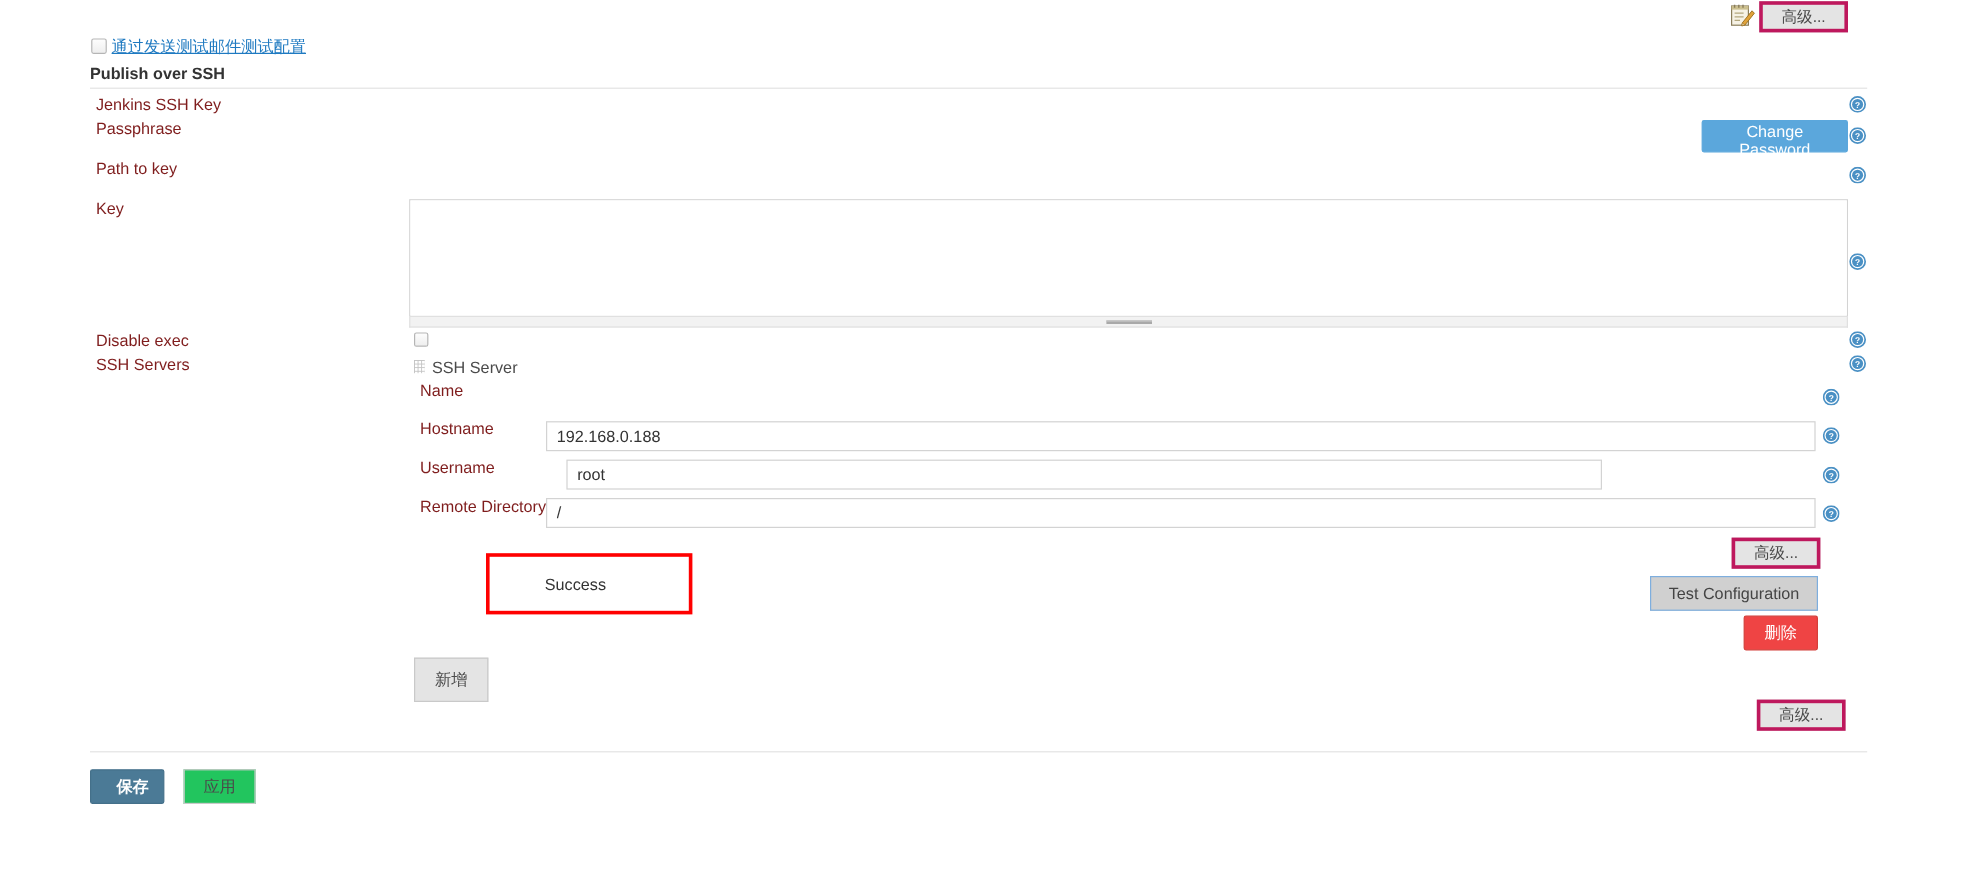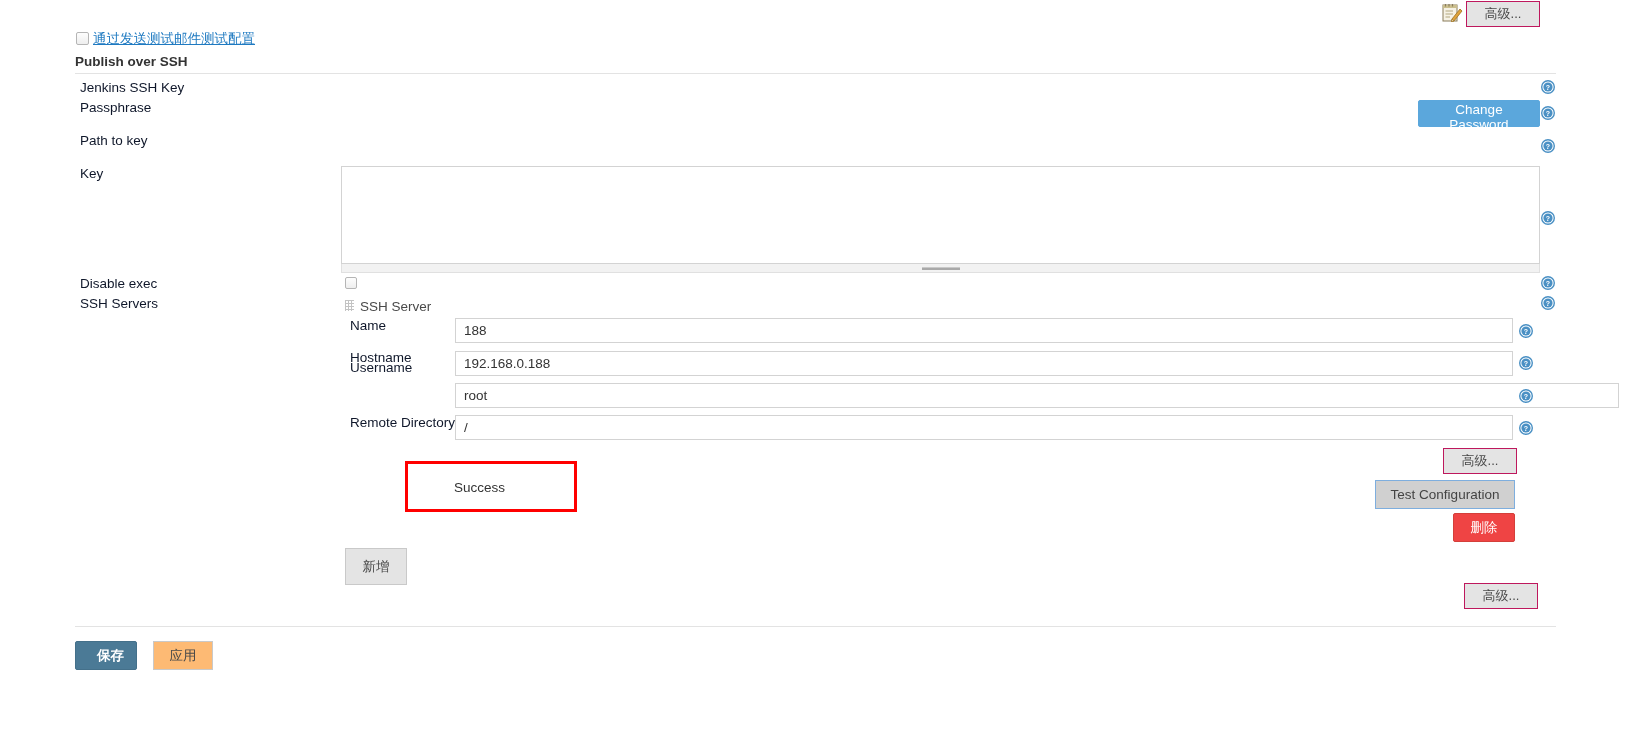--- a/index.html
+++ b/index.html
@@ -13,21 +13,21 @@
     overflow: hidden;
   }
   .page { position: relative; width: 1636px; height: 733px; }
 
   
   .notepad-icon { position: absolute; left: 1441px; top: 2px; width: 22px; height: 22px; }
   .btn-advanced {
     position: absolute;
     width: 74px; height: 26px;
     background: #e4e4e4;
-    border: 1px solid #be185d;
+    border: 3px solid #be185d;
     color: #4a4a4a;
     font-size: 13px;
   }
   .btn-advanced-top { left: 1466px; top: 1px; }
   .btn-advanced-server { left: 1443px; top: 448px; }
   .btn-advanced-bottom { left: 1464px; top: 583px; }
 
   
   .cb {
     position: absolute;
@@ -63,21 +63,21 @@
     position: absolute;
     left: 75px;
     width: 1481px;
     height: 1px;
     background: #e3e3e3;
   }
 
   
   .lbl {
     position: absolute;
-    color: #0f172a;
+    color: #7f1d1d;
     font-size: 13.5px;
     white-space: nowrap;
   }
 
   
   .inp {
     position: absolute;
     border: 1px solid #d3d3d3;
     background: #ffffff;
     font-family: "Liberation Sans", "DejaVu Sans", sans-serif;
@@ -148,26 +148,26 @@
   }
   .ssh-server-title {
     position: absolute;
     left: 360px; top: 299px;
     font-size: 13.5px;
     color: #4a4a4a;
   }
 
   .inp-name   { left: 455px; top: 318px; width: 1058px; height: 25px; }
   .inp-host   { left: 455px; top: 351px; width: 1058px; height: 25px; }
-  .inp-user   { left: 455px; top: 383px; width: 1164px; height: 25px; }
+  .inp-user   { left: 472px; top: 383px; width: 863px; height: 25px; }
   .inp-remote { left: 455px; top: 415px; width: 1058px; height: 25px; }
 
   .lbl-name   { left: 350px; top: 318px; }
   .lbl-host   { left: 350px; top: 350px; }
-  .lbl-user   { left: 350px; top: 360px; }
+  .lbl-user   { left: 350px; top: 382px; }
   .lbl-remote { left: 350px; top: 415px; }
 
   .btn-test {
     position: absolute;
     left: 1375px; top: 480px;
     width: 140px; height: 29px;
     background: #d0d0d0;
     border: 1px solid #7eaede;
     color: #444444;
     font-size: 13.5px;
@@ -217,21 +217,21 @@
     color: #ffffff;
     font-size: 13.5px;
     font-weight: bold;
     border-radius: 2px;
     padding-left: 15px;
   }
   .btn-apply {
     position: absolute;
     left: 153px; top: 641px;
     width: 60px; height: 29px;
-    background: #fdba74;
+    background: #22c55e;
     border: 1px solid #c9c9c9;
     color: #4a4a4a;
     font-size: 13.5px;
   }
 
   
   .help {
     position: absolute;
     width: 14px; height: 14px;
     cursor: pointer;
@@ -325,21 +325,20 @@
       <circle cx="7" cy="7" r="6.3" fill="#ffffff" stroke="#4a90c4" stroke-width="1.4"></circle>
       <circle cx="7" cy="7" r="4.6" fill="#4a90c4"></circle>
       <text x="7" y="10" font-size="7" font-family="Liberation Sans, sans-serif" font-weight="bold" fill="#ffffff" text-anchor="middle">?</text>
     </svg>
   </span>
 
   <span class="drag-grip"></span>
   <div class="ssh-server-title">SSH Server</div>
 
   <div class="lbl lbl-name">Name</div>
-  <input class="inp inp-name" type="text" value="188" style="">
   <span class="help" style="left:1519px; top:324px">
     <svg width="14" height="14" viewBox="0 0 14 14">
       <circle cx="7" cy="7" r="6.3" fill="#ffffff" stroke="#4a90c4" stroke-width="1.4"></circle>
       <circle cx="7" cy="7" r="4.6" fill="#4a90c4"></circle>
       <text x="7" y="10" font-size="7" font-family="Liberation Sans, sans-serif" font-weight="bold" fill="#ffffff" text-anchor="middle">?</text>
     </svg>
   </span>
 
   <div class="lbl lbl-host">Hostname</div>
   <input class="inp inp-host" type="text" value="192.168.0.188" style="">

